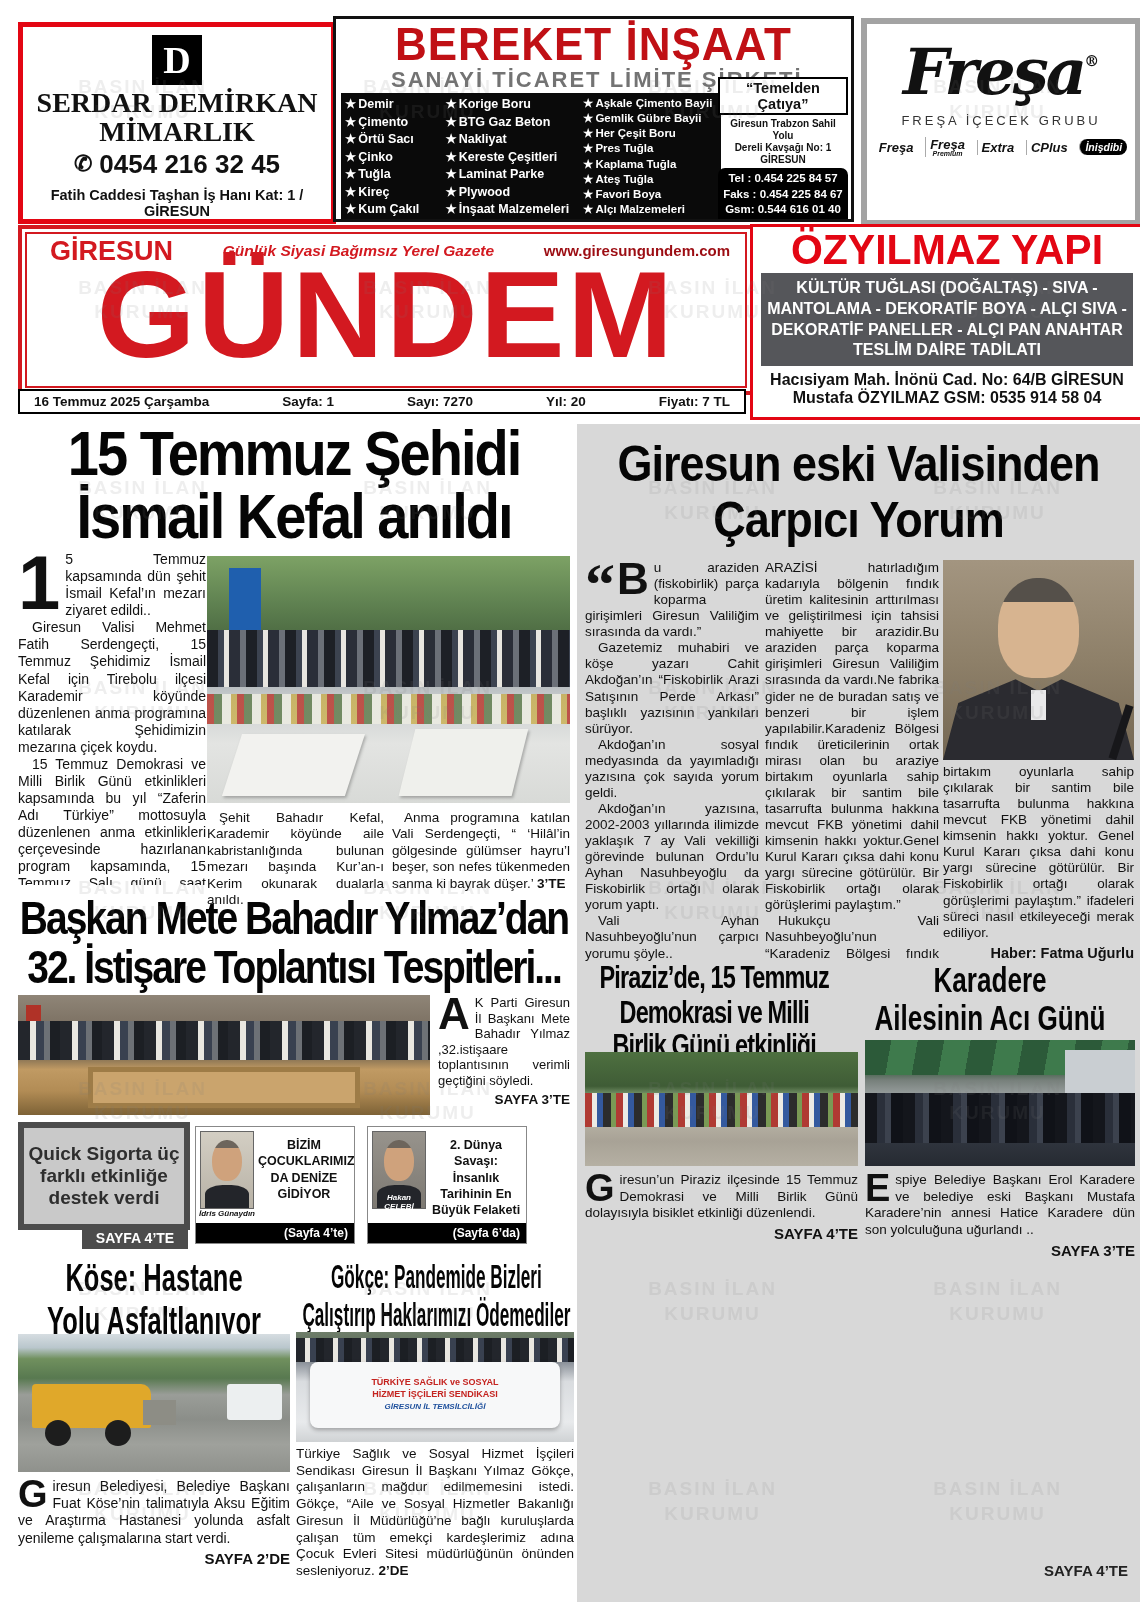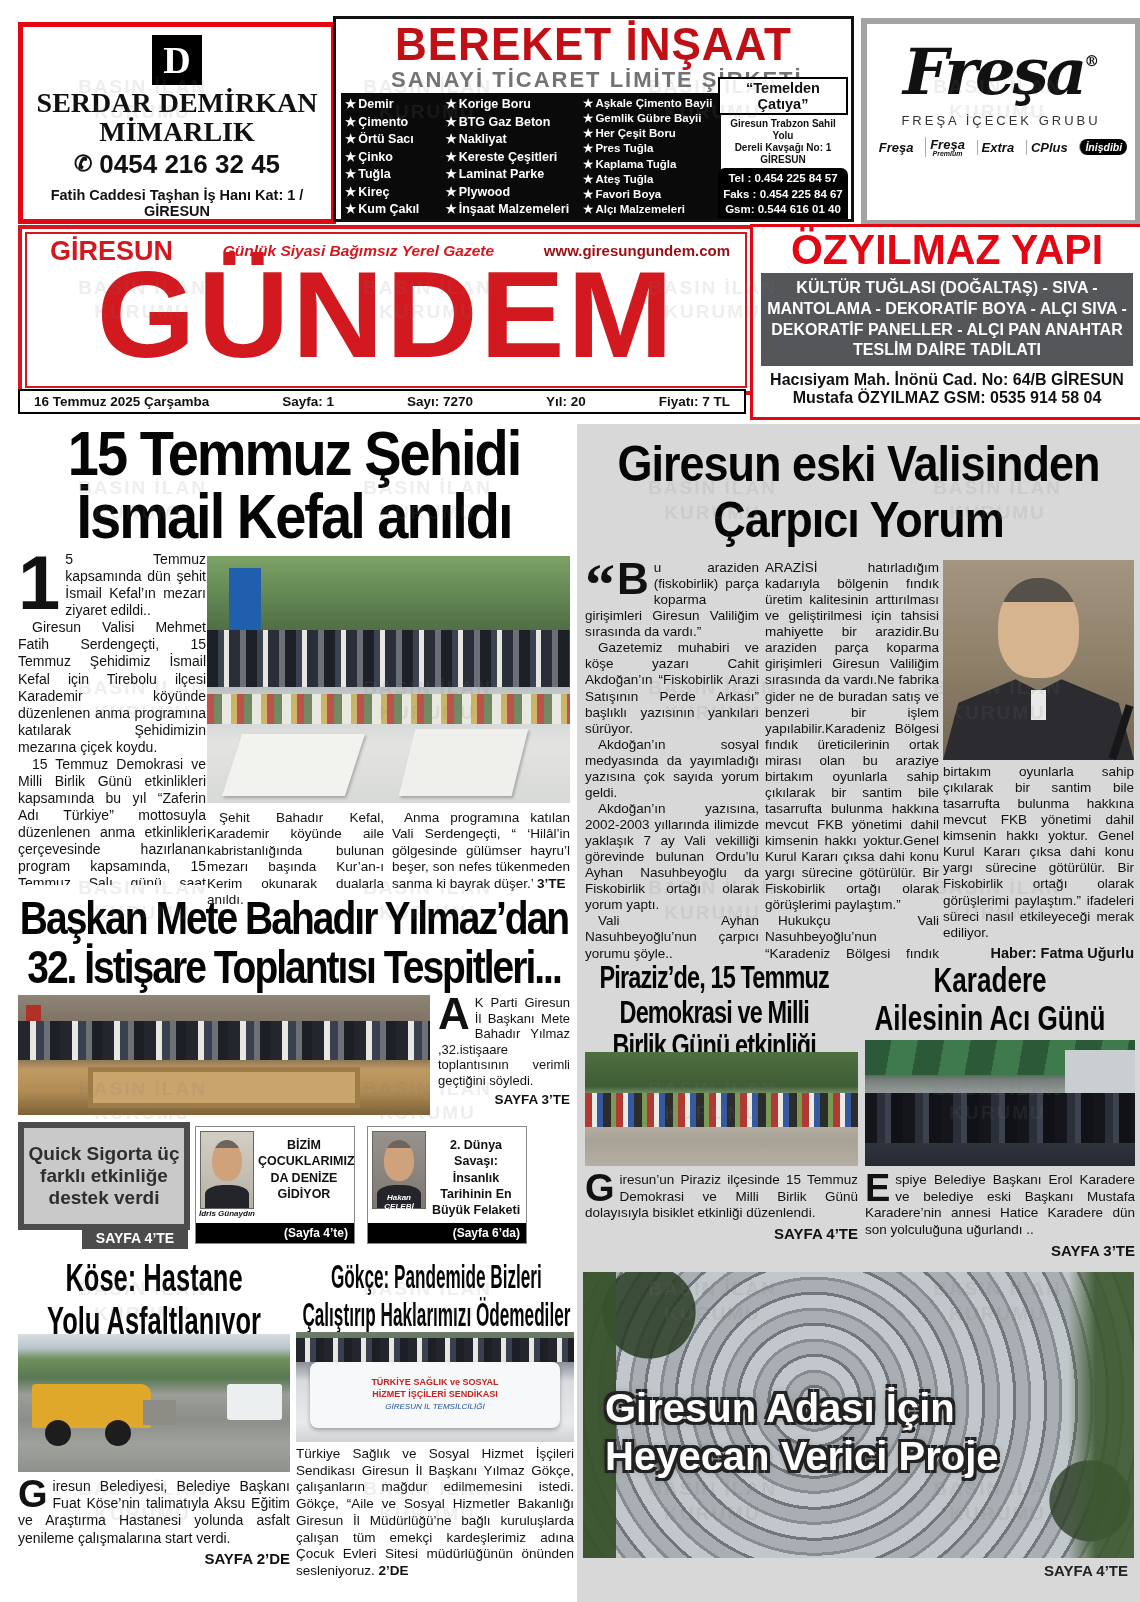--- a/index.html
+++ b/index.html
@@ -186,21 +186,21 @@
   .kose-photo .w2{left:32%;top:62%;width:26px;height:26px;border-radius:50%;background:#1d1d1d;}
   .kose-photo .van{right:3%;top:36%;width:20%;height:26%;background:#eceff0;border-radius:3px;}
 
   .gokce-photo{left:296px;top:1332px;width:278px;height:110px;
     background:linear-gradient(180deg,#6f7e6a 0%,#5a6a58 16%,#8d939b 28%,#d9dcdf 45%,#e8eaec 82%,#cfd2d4 100%);}
   .gokce-photo .crowd{left:0;top:5%;width:100%;height:22%;
     background:repeating-linear-gradient(90deg,#23262c 0 9px,#e9e7e1 9px 14px,#394150 14px 20px,#1c1f24 20px 28px);}
   .gokce-photo .banner{left:5%;top:27%;width:90%;height:60%;background:#f7f8f9;border-radius:8px;
     box-shadow:0 2px 4px rgba(0,0,0,.3);display:flex;flex-direction:column;align-items:center;justify-content:center;gap:2px;}
   .gokce-photo .b1,.gokce-photo .b2{color:#c4231f;font-weight:bold;font-size:9px;line-height:1.1;}
-  .gokce-photo .b3{color:#1d4f9c;font-weight:normal;font-style:italic;font-size:8px;}
+  .gokce-photo .b3{color:#1d4f9c;font-weight:bold;font-style:italic;font-size:8px;}
 
   .piraziz-photo{left:585px;top:1052px;width:273px;height:114px;
     background:linear-gradient(180deg,#4e7040 0%,#3f5c36 30%,#8daa7e 40%,#b9b4a6 58%,#a8a296 78%,#b5b0a3 100%);}
   .piraziz-photo .crowd{left:0;top:36%;width:100%;height:30%;
     background:repeating-linear-gradient(90deg,#b03a33 0 7px,#eceae4 7px 12px,#34599e 12px 18px,#2c2c2c 18px 26px,#7a9a55 26px 31px);}
 
   .karadere-photo{left:865px;top:1040px;width:270px;height:126px;
     background:linear-gradient(180deg,#3c6b45 0%,#2f5538 22%,#77807b 32%,#9aa0a0 44%,#3a3f49 62%,#2e333c 84%,#262a32 100%);}
   .karadere-photo .canopy{left:0;top:0;width:100%;height:28%;
     background:repeating-linear-gradient(100deg,#2c5a39 0 26px,#3e7a4c 26px 52px);}
@@ -476,26 +476,20 @@
   <div class="photo karadere-photo">
     <div class="canopy"></div>
     <div class="bld"></div>
     <div class="crowd"></div>
   </div>
   <div class="blk btxt karadere-text">
     <p class="np"><span class="dc dc-m">E</span><span>spiye Belediye Başkanı Erol Karadere ve belediye eski Başkanı Mustafa Karadere’nin  annesi Hatice Karadere dün son yolculuğuna uğurlandı ..</span></p>
     <div class="pageref">SAYFA 3’TE</div>
   </div>
 
-  <div class="photo ada-photo">
-    <div class="ada-overlay">
-      <div>Giresun Adası İçin</div>
-      <div>Heyecan Verici Proje</div>
-    </div>
-  </div>
   <div class="blk ada-ref">SAYFA 4’TE</div>
 
   <div class="wm-layer">
       <div class="wm-cell">
         <div>BASIN İLAN</div>
         <div>KURUMU</div>
       </div>
       <div class="wm-cell">
         <div>BASIN İLAN</div>
         <div>KURUMU</div>

